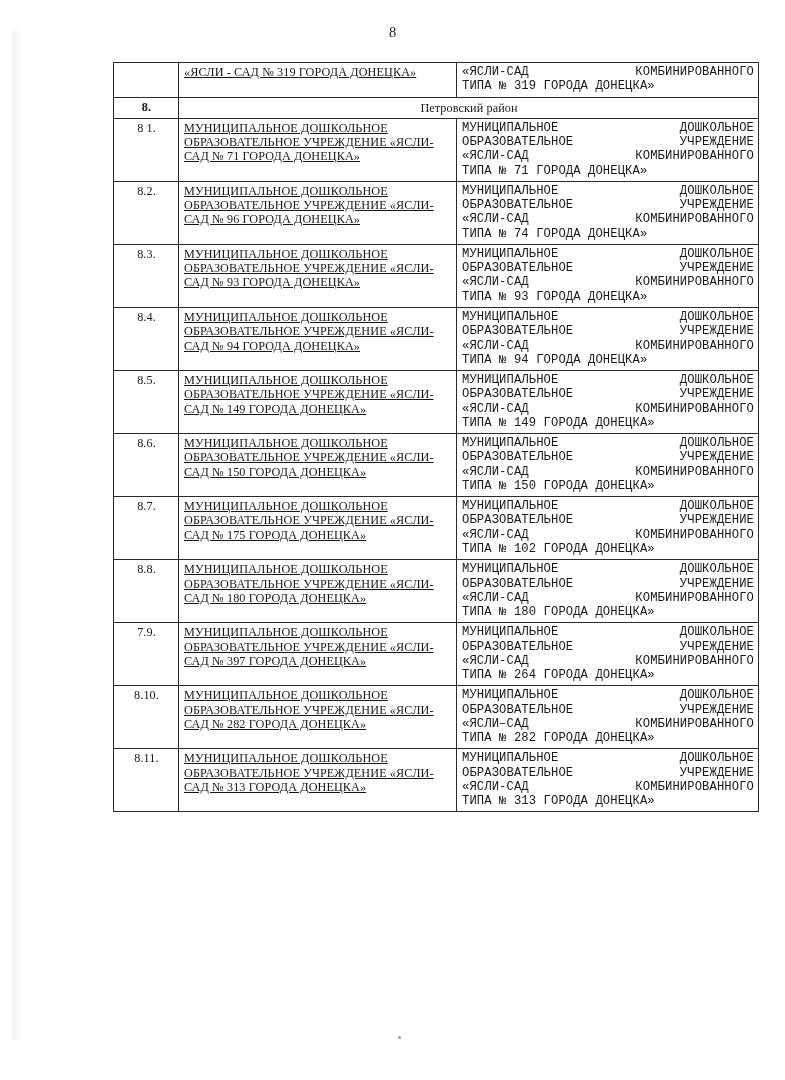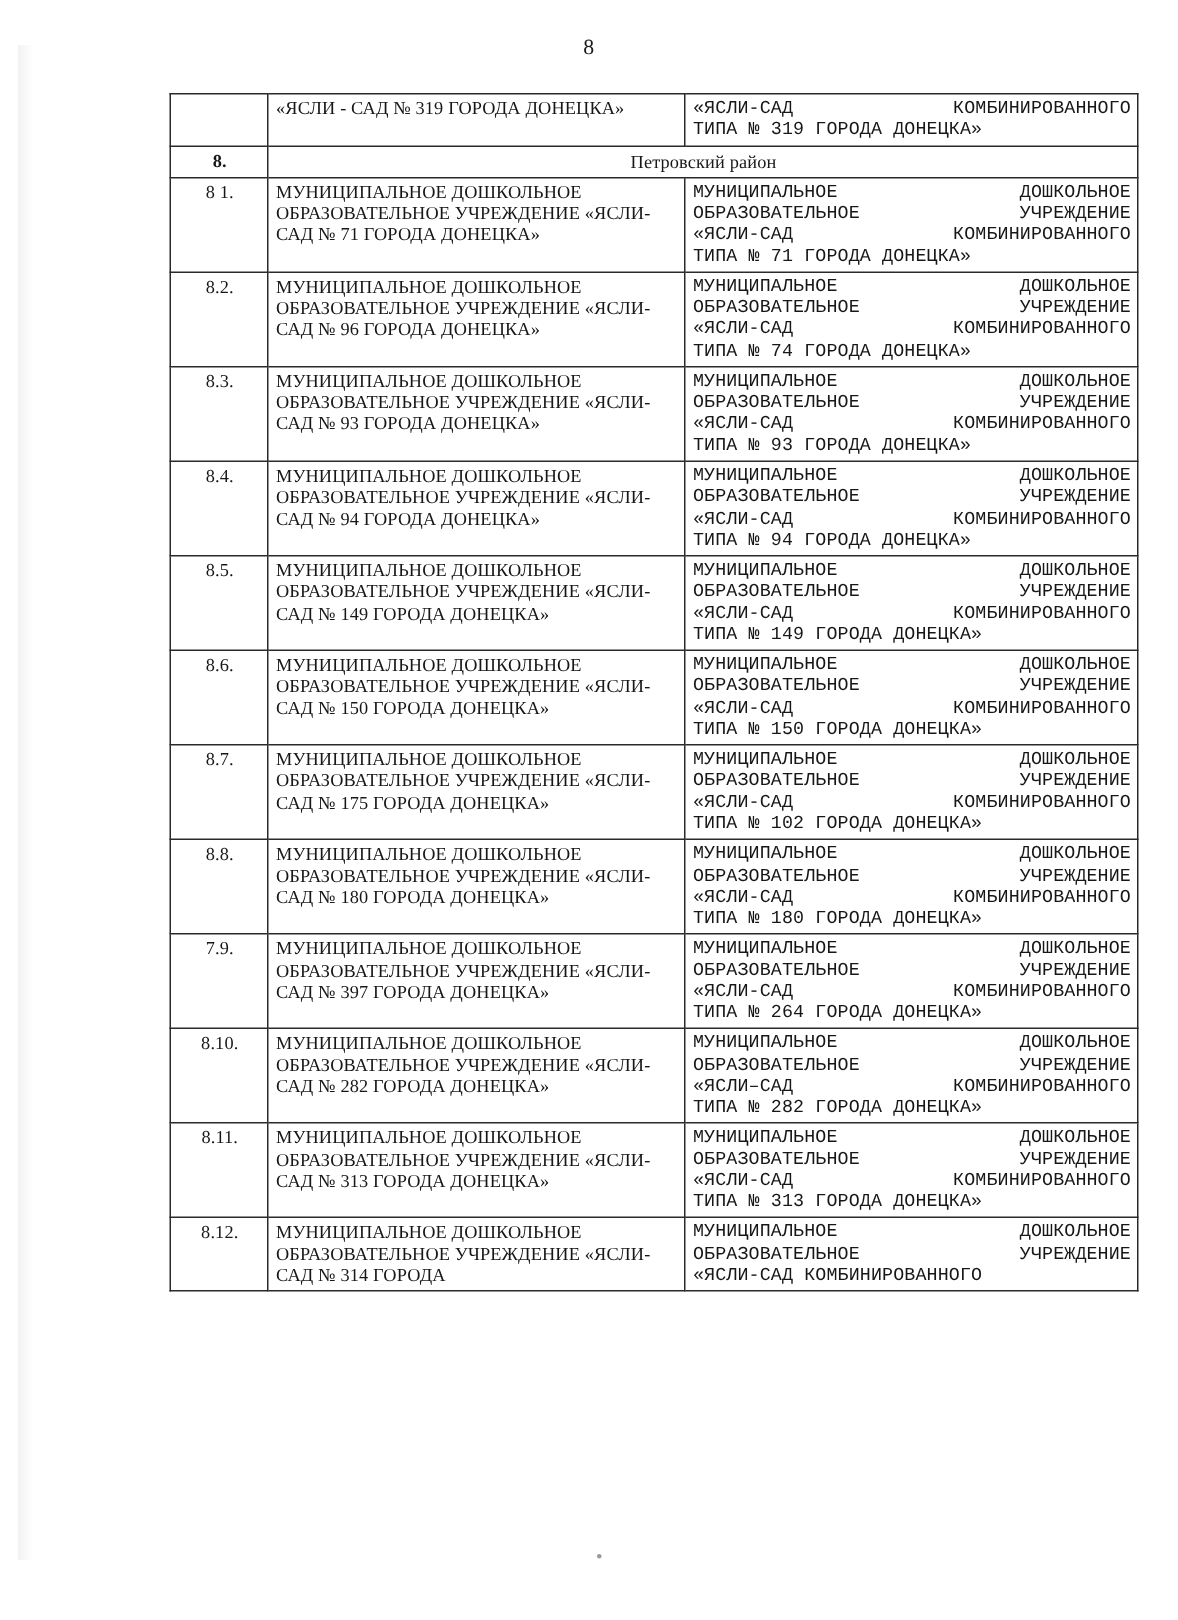--- a/index.html
+++ b/index.html
@@ -48,20 +48,21 @@
     font-family: "Liberation Serif", serif;
     letter-spacing: 0.1px;
   }
   td.num {
     width: 55px;
     text-align: center;
     white-space: nowrap;
   }
   td.col-left {
     width: 268px;
+    text-decoration: underline;
   }
   td.col-right {
     width: 292px;
     text-align: justify;
     text-align-last: justify;
     font-family: Liberation Mono, monospace;
   }
   tr.section-row td.section {
     text-align: center;
     font-weight: normal;
@@ -221,26 +222,17 @@
         <tr>
           <td class="num">8.11.</td>
           <td class="col-left">МУНИЦИПАЛЬНОЕ ДОШКОЛЬНОЕ ОБРАЗОВАТЕЛЬНОЕ УЧРЕЖДЕНИЕ «ЯСЛИ-САД № 313 ГОРОДА ДОНЕЦКА»</td>
           <td class="col-right">
             <span class="justify-line">МУНИЦИПАЛЬНОЕ ДОШКОЛЬНОЕ</span>
             <span class="justify-line">ОБРАЗОВАТЕЛЬНОЕ УЧРЕЖДЕНИЕ</span>
             <span class="justify-line">«ЯСЛИ-САД КОМБИНИРОВАННОГО</span>
             <span class="justify-line last-line">ТИПА № 313 ГОРОДА ДОНЕЦКА»</span>
           </td>
         </tr>
-        <tr>
-          <td class="num">8.12.</td>
-          <td class="col-left">МУНИЦИПАЛЬНОЕ ДОШКОЛЬНОЕ ОБРАЗОВАТЕЛЬНОЕ УЧРЕЖДЕНИЕ «ЯСЛИ-САД № 314 ГОРОДА</td>
-          <td class="col-right">
-            <span class="justify-line">МУНИЦИПАЛЬНОЕ ДОШКОЛЬНОЕ</span>
-            <span class="justify-line">ОБРАЗОВАТЕЛЬНОЕ УЧРЕЖДЕНИЕ</span>
-            <span class="justify-line last-line">«ЯСЛИ-САД КОМБИНИРОВАННОГО</span>
-          </td>
-        </tr>
       </tbody>
   </table>
 
   <div class="bottom-dot"></div>
 </div>
 
 </body></html>

